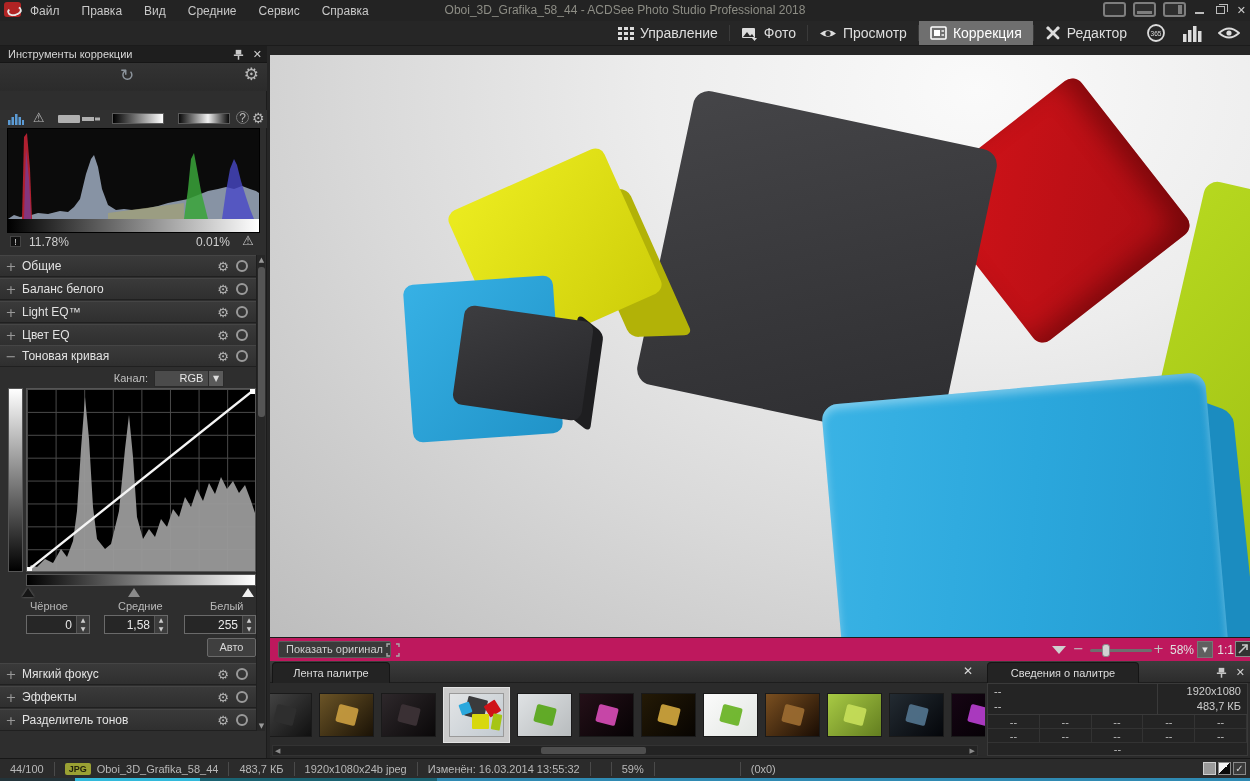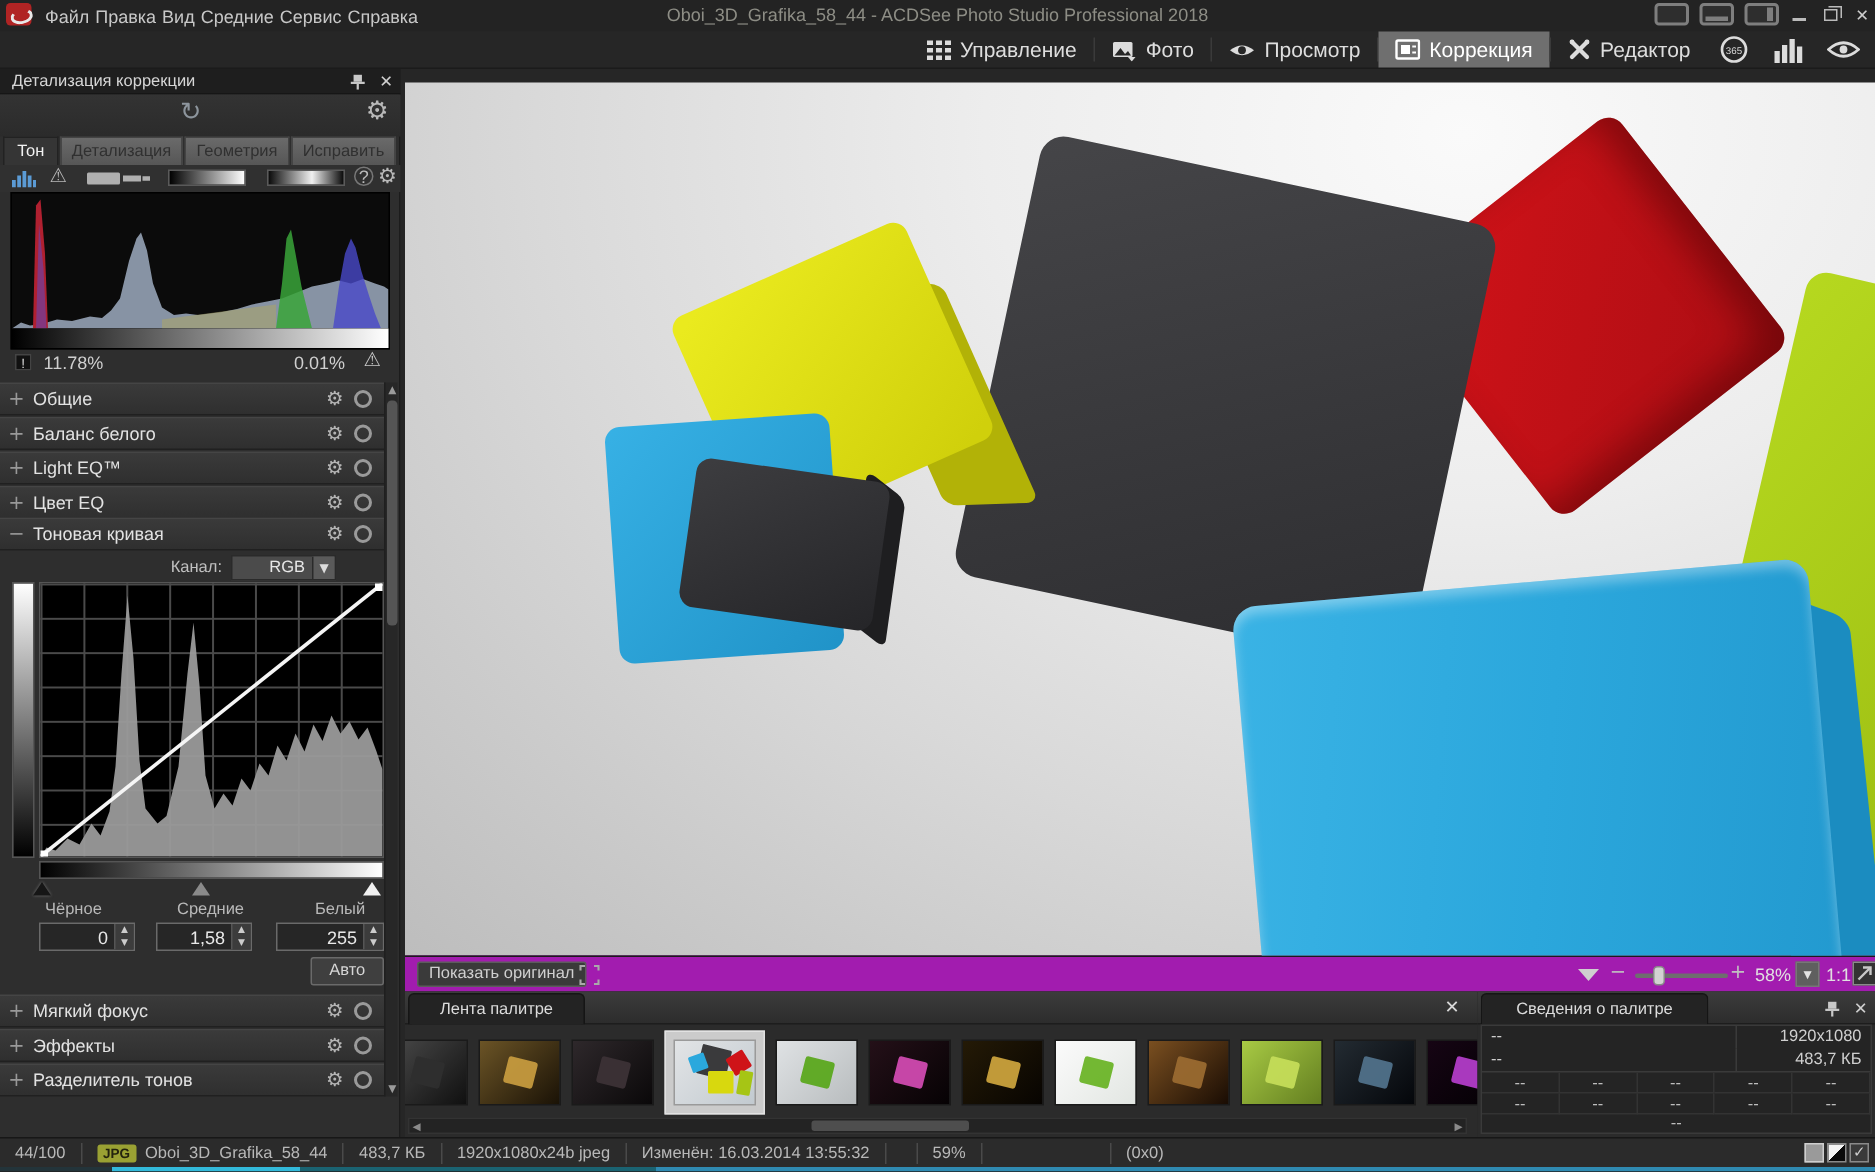--- a/index.html
+++ b/index.html
@@ -5,21 +5,21 @@
   *{margin:0;padding:0;box-sizing:border-box;}
   html,body{width:1250px;height:781px;overflow:hidden;background:#141414;}
   body{font-family:"Liberation Sans",sans-serif;color:#cfcfcf;font-size:12px;}
   .glyph{font-family:"DejaVu Sans","Liberation Sans",sans-serif;}
   #app{position:absolute;left:0;top:0;width:1250px;height:781px;background:#262626;overflow:hidden;}
 
   
   #titlebar{position:absolute;left:0;top:0;width:1250px;height:21px;background:#232323;}
   #app-logo{position:absolute;left:4px;top:2px;width:17px;height:15px;background:#b02424;border-radius:3px;}
   #app-logo::after{content:"";position:absolute;left:3px;top:4px;width:11px;height:6px;border-radius:50%;border:2px solid #e8e8e8;border-top-color:transparent;transform:rotate(-12deg);}
-  #menubar{position:absolute;left:30px;top:0;height:21px;display:flex;align-items:center;gap:4px;}
+  #menubar{position:absolute;left:30px;top:0;height:21px;display:flex;align-items:center;gap:22px;}
   .menu-item{color:#c8c8c8;font-size:12px;cursor:default;}
   #window-title{position:absolute;left:0;right:0;top:3px;text-align:center;color:#8d8d85;font-size:12px;pointer-events:none;}
   #layout-icons{position:absolute;right:64px;top:2px;display:flex;gap:7px;}
   .layout-ico{width:23px;height:15px;border:2px solid #7e7e7e;border-radius:3px;position:relative;background:#2e2e2e;}
   .layout-ico.v2::after{content:"";position:absolute;left:2px;right:2px;bottom:1px;height:3px;background:#7e7e7e;}
   .layout-ico.v3::after{content:"";position:absolute;top:1px;bottom:1px;right:2px;width:4px;background:#7e7e7e;}
   #win-controls{position:absolute;right:4px;top:0;height:20px;display:flex;align-items:center;gap:12px;color:#bbb;}
   #min-btn{width:9px;height:8px;border-bottom:2px solid #bbb;}
   #restore-btn{width:9px;height:8px;border:1px solid #bbb;position:relative;}
   #restore-btn::after{content:"";position:absolute;left:2px;top:-3px;width:8px;height:7px;border:1px solid #bbb;border-left:none;border-bottom:none;}
@@ -129,21 +129,21 @@
   #cube-dark-big{left:392px;top:62px;width:310px;height:300px;transform:rotate(12deg);background:linear-gradient(155deg,#454548,#2d2d30);border-radius:16px;z-index:3;}
   #cube-yellow-side{left:330px;top:128px;width:58px;height:160px;transform:rotate(-24deg) skewY(22deg);background:#b2b207;border-radius:8px;z-index:3;}
   #cube-yellow{left:200px;top:118px;width:170px;height:158px;transform:rotate(-24deg);background:linear-gradient(150deg,#eaea1e 5%,#d0d00b 95%);border-radius:10px;z-index:4;}
   #cube-blue-left{left:138px;top:225px;width:150px;height:158px;transform:rotate(-4deg);background:linear-gradient(135deg,#37b1e5,#2093c8);border-radius:10px;z-index:5;}
   #cube-dark-small-side{left:300px;top:268px;width:28px;height:100px;transform:rotate(8deg) skewY(30deg);background:#1e1e20;border-radius:6px;z-index:6;}
   #cube-dark-small{left:188px;top:258px;width:130px;height:100px;transform:rotate(8deg);background:linear-gradient(150deg,#3d3d40,#252528);border-radius:10px;z-index:7;}
   #cube-blue-big-side{left:915px;top:345px;width:62px;height:300px;transform:rotate(-6deg) skewY(26deg);background:#1b8cc0;border-radius:10px;z-index:8;}
   #cube-blue-big{left:565px;top:333px;width:385px;height:340px;transform:rotate(-5deg);background:linear-gradient(100deg,#3ab3e5 0%,#2ba7dc 50%,#2299cf 100%);border-radius:16px;box-shadow:inset 0 5px 8px rgba(255,255,255,.35);z-index:9;}
 
   
-  #viewerbar{position:absolute;left:270px;top:637px;width:980px;height:24px;background:#a21caf;border-top:1px solid #1c1c1c;}
+  #viewerbar{position:absolute;left:270px;top:637px;width:980px;height:24px;background:#be185d;border-top:1px solid #1c1c1c;}
   #show-orig{position:absolute;left:8px;top:3px;height:17px;padding:0 7px;background:#3a3a3a;border:1px solid #5c5c5c;border-radius:2px;color:#cfcfcf;font-size:11px;line-height:15px;}
   #fit-ico{position:absolute;left:116px;top:5px;}
   #zoom-dd{position:absolute;right:184px;top:8px;width:0;height:0;border-left:7px solid transparent;border-right:7px solid transparent;border-top:8px solid #cfcfcf;}
   #zoom-minus{position:absolute;right:166px;top:3px;color:#c0c0c0;font-size:13px;}
   #zoom-track{position:absolute;right:98px;top:11px;width:62px;height:3px;background:#6e6e6e;border-radius:2px;}
   #zoom-thumb{position:absolute;left:12px;top:-5px;width:8px;height:13px;background:#d2d2d2;border-radius:3px;border:1px solid #888;}
   #zoom-plus{position:absolute;right:86px;top:3px;color:#c0c0c0;font-size:13px;}
   #zoom-pct{position:absolute;right:56px;top:5px;color:#e0e0e0;font-size:12px;}
   #zoom-ddbtn{position:absolute;right:37px;top:3px;width:16px;height:17px;background:#5f5f5f;border:1px solid #777;color:#e4e4e4;font-size:7px;text-align:center;line-height:16px;}
   #ratio-11{position:absolute;right:16px;top:5px;color:#e0e0e0;font-size:12px;}
@@ -312,42 +312,36 @@
           <svg width="22" height="14" viewBox="0 0 22 14">
             <path d="M1,7 Q11,-2 21,7 Q11,16 1,7 Z" fill="none" stroke="#dcdcdc" stroke-width="1.8"></path>
             <circle cx="11" cy="7" r="2.6" fill="#dcdcdc"></circle>
           </svg>
         </span>
       </div>
   </div>
 
   <div id="left-panel">
     <div id="lp-header">
-      <span id="lp-title">Детализация коррекции</span>
+      <span id="lp-title">Инструменты коррекции</span>
       <span class="hdr-icos">
         <svg width="13" height="13" viewBox="0 0 14 14">
             <g fill="#c8c8c8">
               <rect x="4" y="2" width="6" height="5"></rect>
               <rect x="2" y="7" width="10" height="1.6"></rect>
               <rect x="6.2" y="8.6" width="1.6" height="4"></rect>
             </g>
           </svg>
         <span class="hdr-x glyph">✕</span>
       </span>
     </div>
     <div id="lp-toolbar">
       <span id="lp-refresh" class="glyph">↻</span>
       <span id="lp-gear" class="glyph">⚙</span>
     </div>
-    <div id="tool-tabs">
-        <div class="tool-tab active">Тон</div>
-        <div class="tool-tab">Детализация</div>
-        <div class="tool-tab">Геометрия</div>
-        <div class="tool-tab">Исправить</div>
-      </div>
 
     <div id="icon-strip">
       <svg id="hist-ico" width="16" height="13" viewBox="0 0 16 13">
           <g fill="#5b9bd5">
             <rect x="0" y="8" width="2.5" height="5"></rect>
             <rect x="3.5" y="5" width="2.5" height="8"></rect>
             <rect x="7" y="2" width="2.5" height="11"></rect>
             <rect x="10.5" y="5" width="2.5" height="8"></rect>
             <rect x="14" y="8" width="2" height="5"></rect>
           </g>

